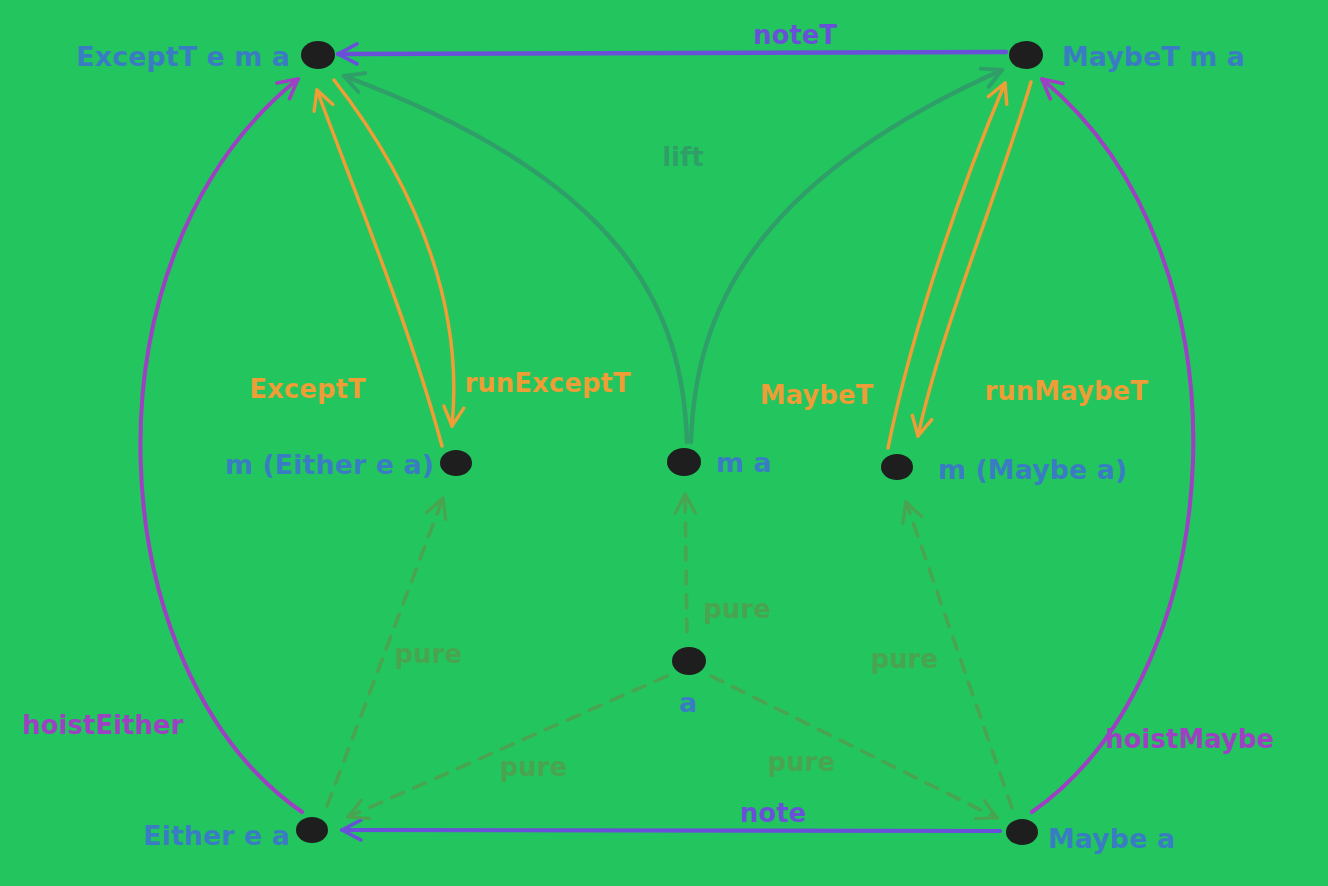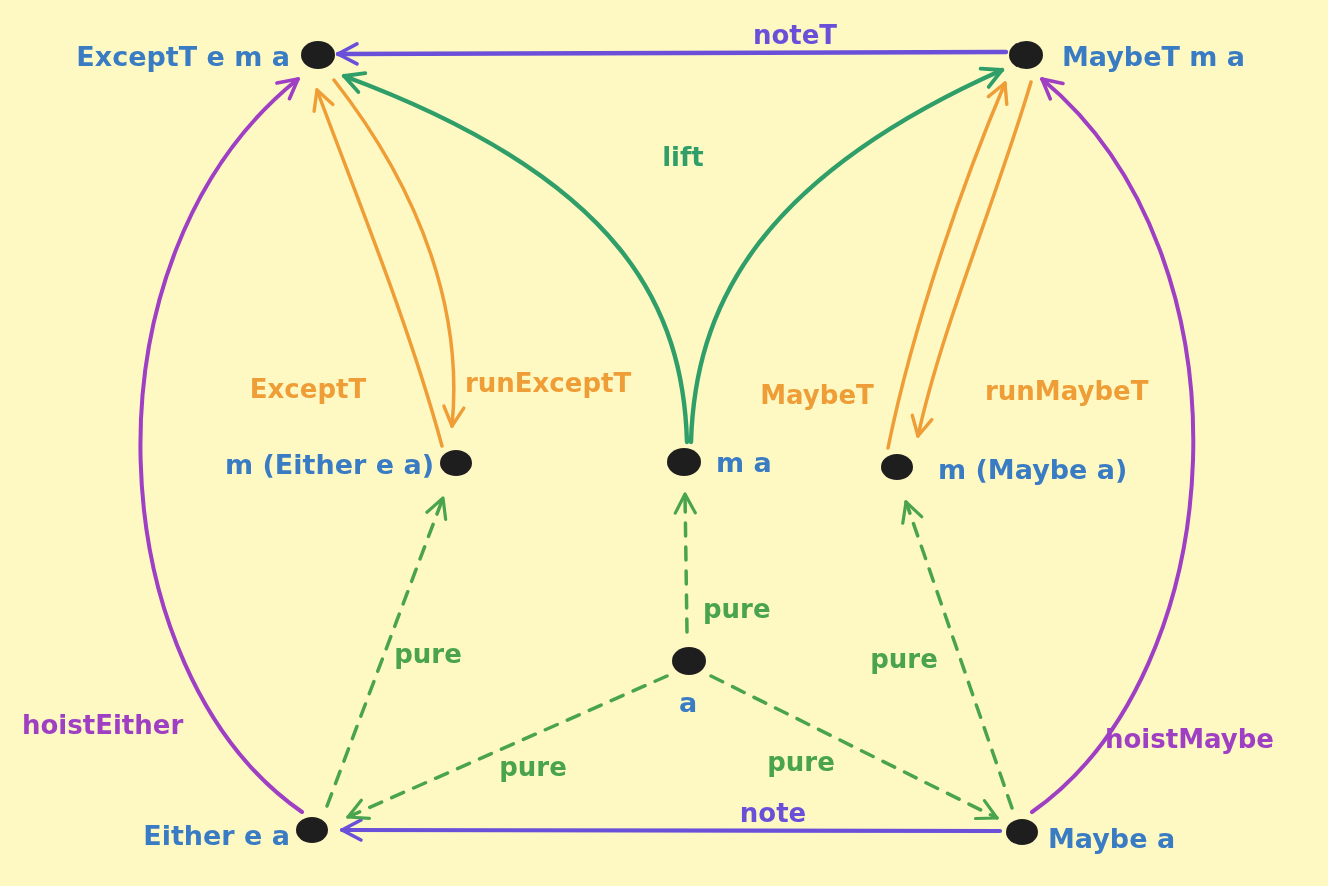--- a/index.html
+++ b/index.html
@@ -1,19 +1,19 @@
 <!DOCTYPE html>
 <html><head>
 <meta charset="utf-8">
 <style>
   html,body{margin:0;padding:0;background:#ffffff;}
   .stage{
     position:relative;
     width:1328px;height:886px;
-    background:#fef9c3;
+    background:#22c55e;
     font-family:"DejaVu Sans","Liberation Sans",sans-serif;
     overflow:hidden;
   }
   svg{display:block;}
   text{
     font-family:"DejaVu Sans","Liberation Sans",sans-serif;
     font-weight:bold;
   }
   .node-label{font-size:27px;}
   .edge-label{font-size:26px;}

